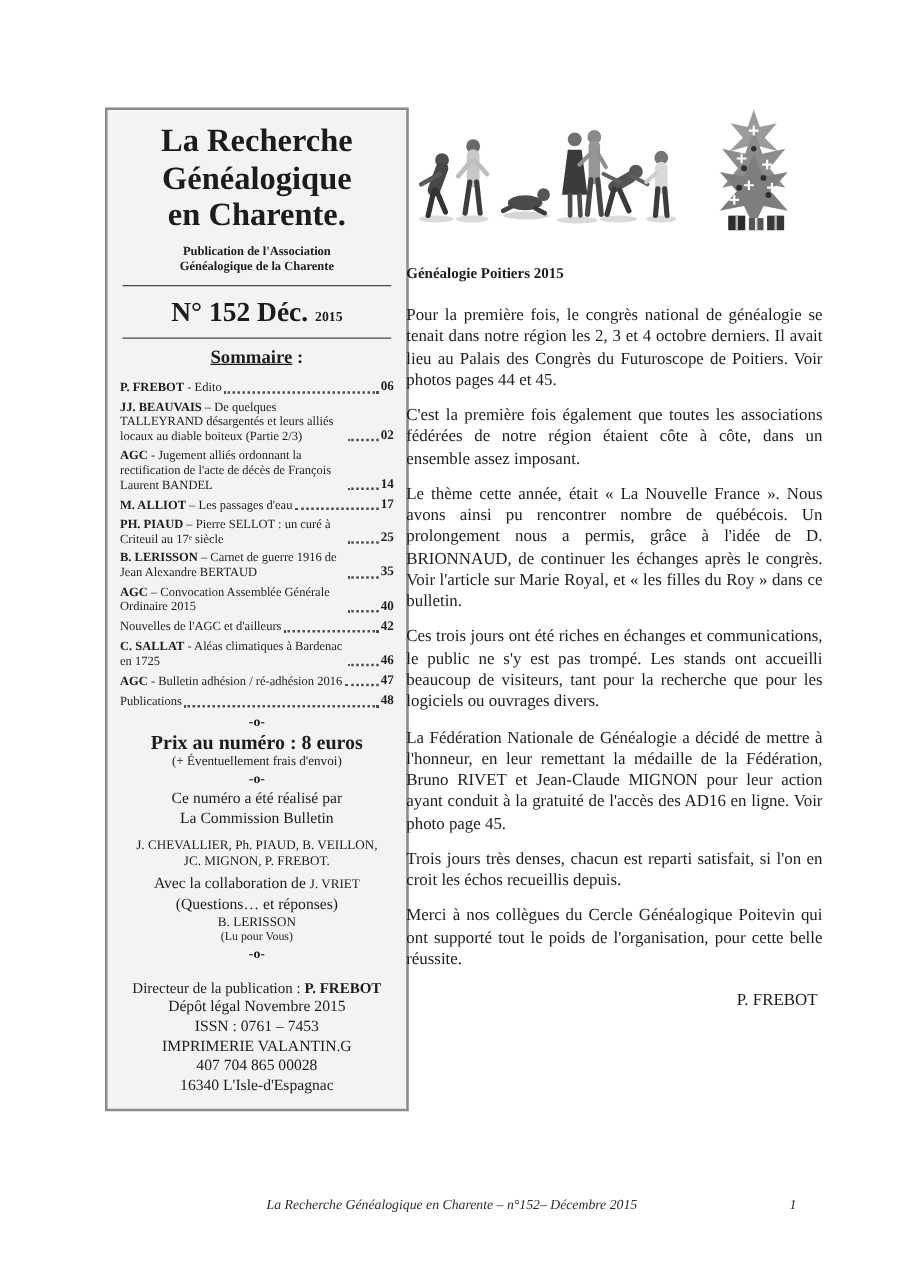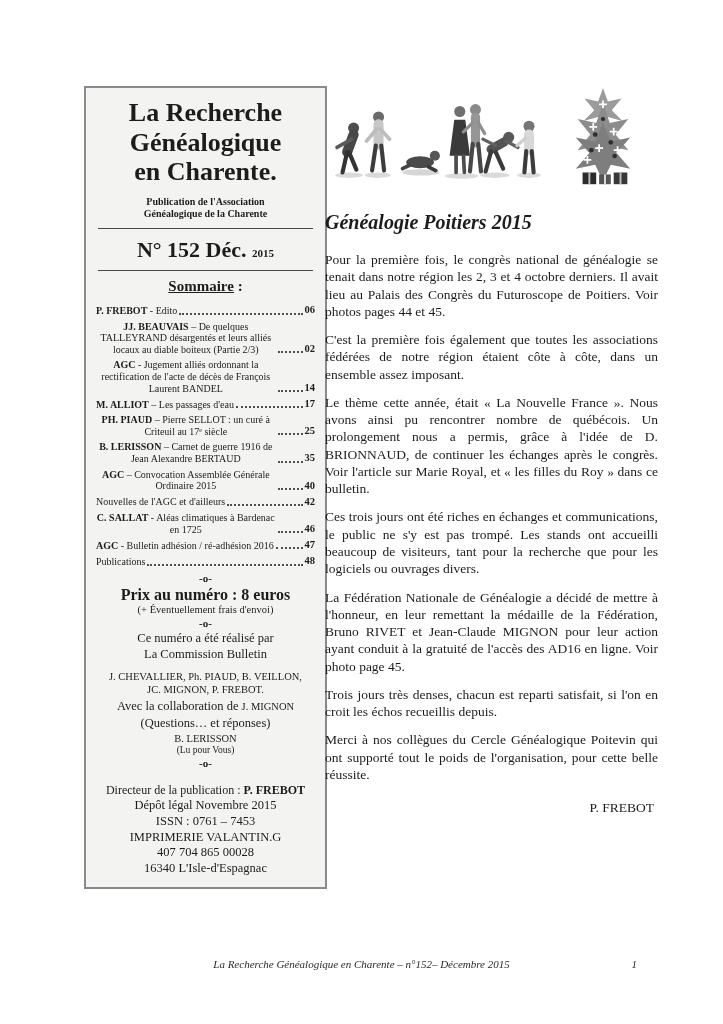--- a/index.html
+++ b/index.html
@@ -15,21 +15,21 @@
     padding:8px 10px 10px; text-align:center;
   }
   .masthead-title { font-size:26px; font-weight:bold; line-height:1.14; white-space:pre-line; margin-top:2px; }
   .publisher { font-size:10px; font-weight:bold; line-height:1.25; white-space:pre-line; margin-top:9px; }
   .rule { border:none; border-top:1px solid #4a4a4a; margin:7px 2px; }
   .issue { font-size:22px; font-weight:bold; line-height:1.25; }
   .issue-year { font-size:11px; font-weight:bold; }
   .sommaire-heading { font-size:15px; font-weight:bold; margin:4px 0 9px; }
   .sommaire-heading .u { text-decoration:underline; }
 
-  .toc { text-align:center; }
+  .toc { text-align:left; }
   .toc-item { display:flex; align-items:flex-end; font-size:10px; line-height:1.16; margin-bottom:4px; }
   .toc-text { max-width:82%; }
   .toc-author { font-weight:bold; }
   .toc-leader { flex:1 1 auto; min-width:6px; border-bottom:2px dotted #4f4f4f; margin:0 2px 2px 2px; }
   .toc-page { font-weight:bold; font-size:10.5px; }
 
   .sep { font-weight:bold; font-size:11px; margin:2px 0; }
   .price { font-size:16px; font-weight:bold; line-height:1.12; }
   .price-note { font-size:10.5px; margin-top:1px; }
   .made-by { font-size:12.5px; line-height:1.22; white-space:pre-line; margin-top:1px; }
@@ -39,21 +39,21 @@
   .collab-role { font-size:12.5px; margin-top:2px; }
   .collab2 { font-size:10.5px; margin-top:2px; }
   .collab2-role { font-size:9.5px; margin-top:1px; }
   .director-line { font-size:12px; margin-top:14px; }
   .director-name { font-weight:bold; }
   .imprint-line { font-size:12.5px; line-height:1.26; }
 
   
   .main { position:absolute; left:325px; top:85px; width:333px; }
   .art-images { display:flex; justify-content:space-between; align-items:flex-end; height:106px; margin-bottom:20px; }
-  .art-title { font-size:20px; font-weight:bold; margin:12px 0 17px;font-style:italic; }
+  .art-title { font-size:12px; font-weight:bold; margin:12px 0 17px; }
   .art-p { font-size:13.5px; line-height:1.28; text-align:justify; margin:0 0 11px; }
   .signature { text-align:right; font-size:13.5px; margin-top:17px; padding-right:4px; }
 
   
   .footer-text {
     position:absolute; top:958px; left:0; width:723px;
     font-size:11px; font-style:italic; text-align:center; color:#2a2a2a;
   }
   .footer-page {
     position:absolute; top:958px; right:86px;
@@ -136,21 +136,21 @@
     </div>
 
     <div class="sep">-o-</div>
     <div class="price">Prix au numéro : 8 euros</div>
     <div class="price-note">(+ Éventuellement frais d'envoi)</div>
     <div class="sep">-o-</div>
     <div class="made-by">Ce numéro a été réalisé par
 La Commission Bulletin</div>
     <div class="committee">J. CHEVALLIER, Ph. PIAUD, B. VEILLON,
 JC. MIGNON, P. FREBOT.</div>
-    <div class="collab"><span>Avec la collaboration de </span><span class="collab-name">J. MIGNON</span></div>
+    <div class="collab"><span>Avec la collaboration de </span><span class="collab-name">J. VRIET</span></div>
     <div class="collab-role">(Questions… et réponses)</div>
     <div class="collab2">B. LERISSON</div>
     <div class="collab2-role">(Lu pour Vous)</div>
     <div class="sep">-o-</div>
     <div class="director-line"><span>Directeur de la publication : </span><span class="director-name">P. FREBOT</span></div>
     <div class="imprint-line">Dépôt légal Novembre 2015</div>
     <div class="imprint-line">ISSN : 0761 – 7453</div>
     <div class="imprint-line">IMPRIMERIE VALANTIN.G</div>
     <div class="imprint-line">407 704 865 00028</div>
     <div class="imprint-line">16340 L'Isle-d'Espagnac</div>

